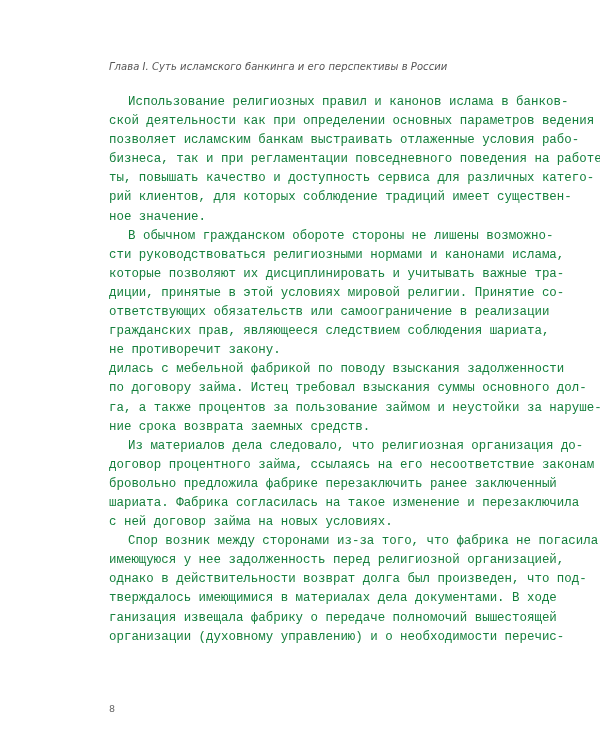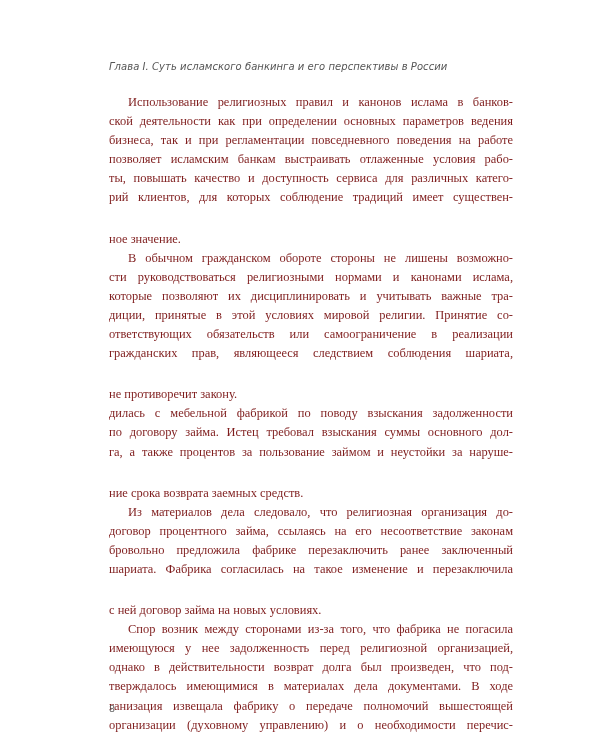--- a/index.html
+++ b/index.html
@@ -4,42 +4,42 @@
   <style>
     html, body { margin: 0; padding: 0; background: #ffffff; }
     body { width: 600px; height: 750px; position: relative; overflow: hidden; }
     .running-head {
       position: absolute; left: 109px; top: 61px;
       font-family: "DejaVu Sans", sans-serif; font-size: 10px; color: #555;
       letter-spacing: 0.05px; white-space: nowrap; font-style: italic;
     }
     .body-text {
       position: absolute; left: 109px; top: 93px; width: 404px;
-      font-family: Liberation Serif, serif; font-size: 12.45px; line-height: 19.1px;
-      color: #7f1d1d;
+      font-family: Liberation Mono, monospace; font-size: 12.45px; line-height: 19.1px;
+      color: #15803d;
     }
     .line { display: block; white-space: nowrap; text-align: justify; text-align-last: justify; height: 19.1px; }
     .line.indent { padding-left: 19px; }
-    .line.last { text-align-last: left; margin-top: 22px; }
+    .line.last { text-align-last: left; }
     .page-number {
       position: absolute; left: 109px; top: 703px;
       font-family: "DejaVu Sans", sans-serif; font-size: 9.5px; color: #666;
     }
   </style>
 </head>
 <body>
 
 <div class="running-head">Глава I. Суть исламского банкинга и его перспективы в России</div>
 
 <div class="body-text">
   <div>
     <span class="line indent">Использование религиозных правил и канонов ислама в банков-</span>
     <span class="line">ской деятельности как при определении основных параметров ведения</span>
+    <span class="line">позволяет исламским банкам выстраивать отлаженные условия рабо-</span>
     <span class="line">бизнеса, так и при регламентации повседневного поведения на работе</span>
-    <span class="line">позволяет исламским банкам выстраивать отлаженные условия рабо-</span>
     <span class="line">ты, повышать качество и доступность сервиса для различных катего-</span>
     <span class="line">рий клиентов, для которых соблюдение традиций имеет существен-</span>
     <span class="line last">ное значение.</span>
   </div>
   <div>
     <span class="line indent">В обычном гражданском обороте стороны не лишены возможно-</span>
     <span class="line">сти руководствоваться религиозными нормами и канонами ислама,</span>
     <span class="line">которые позволяют их дисциплинировать и учитывать важные тра-</span>
     <span class="line">диции, принятые в этой условиях мировой религии. Принятие со-</span>
     <span class="line">ответствующих обязательств или самоограничение в реализации</span>

